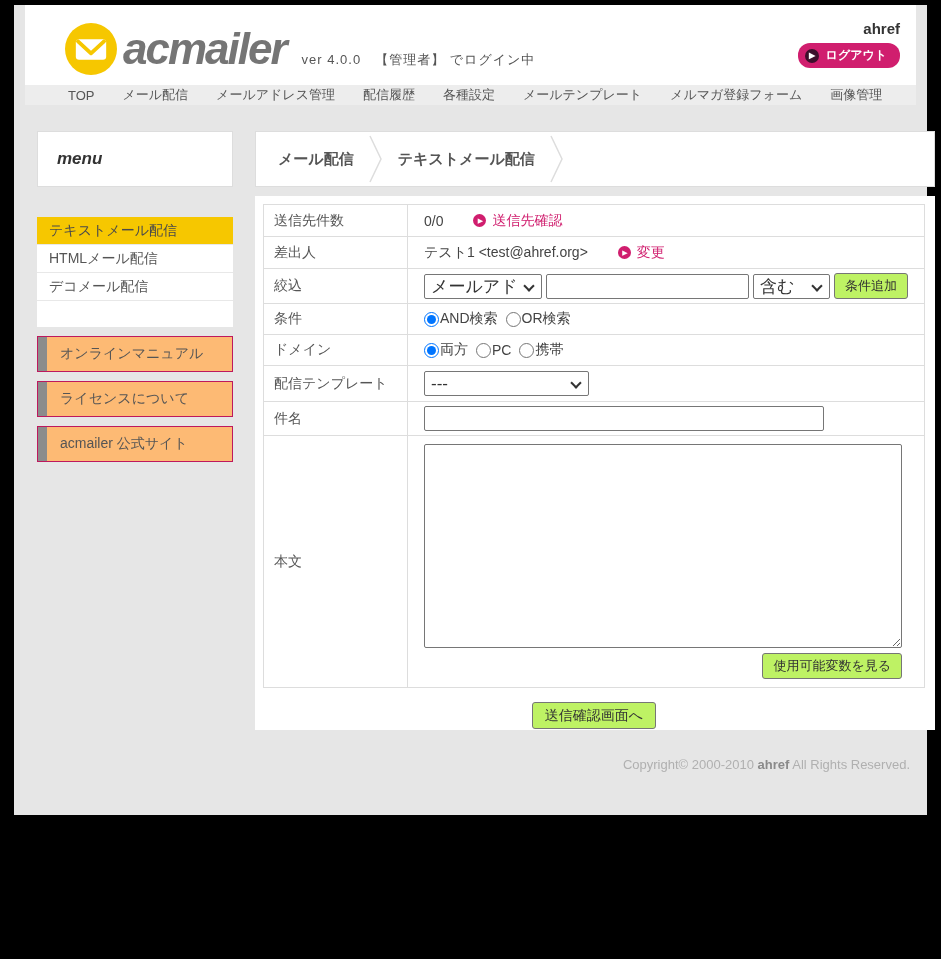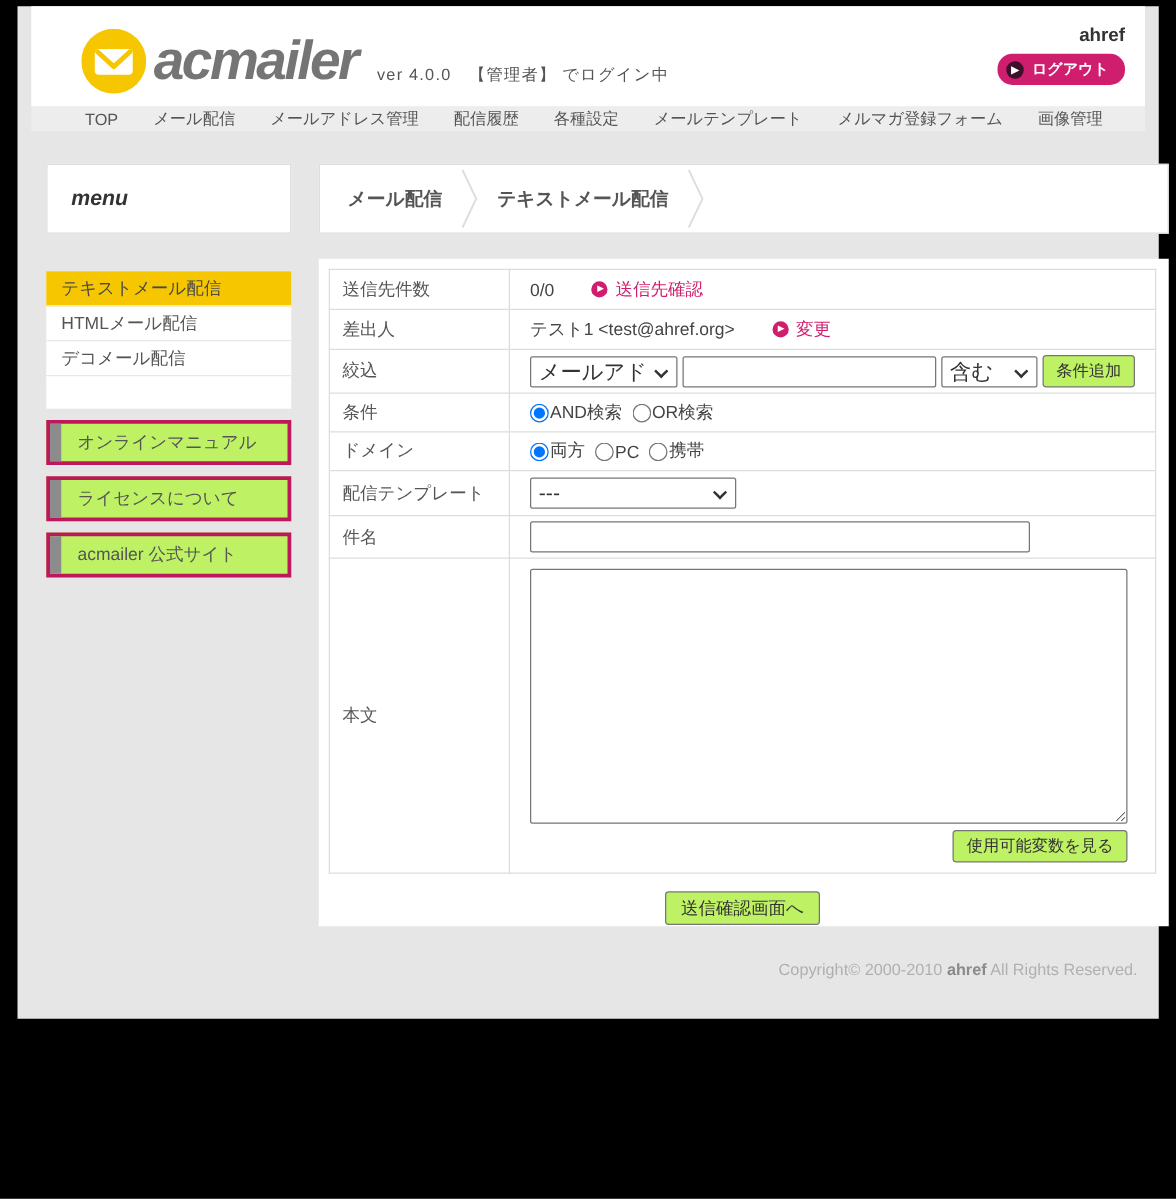--- a/index.html
+++ b/index.html
@@ -62,37 +62,37 @@
     font-style: italic; font-weight: bold; font-size: 17px; color: #333;
   }
   .menu-list { margin-top: 30px; background: #fff; padding-bottom: 26px; }
   .menu-item {
     height: 28px; display: flex; align-items: center; padding-left: 12px;
     font-size: 14px; color: #555; border-bottom: 1px solid #e8e8e8;
     cursor: pointer; text-decoration: none;
   }
   .menu-item.active { background: #f6c700; color: #4a4a4a; }
   .side-link {
-    margin-top: 9px; background: #bef264; border: 3px solid #be185d; height: 36px;
+    margin-top: 9px; background: #fdba74; border: 1px solid #be185d; height: 36px;
     display: flex; align-items: center; padding-left: 22px; position: relative;
     font-size: 14px; color: #555; cursor: pointer; text-decoration: none;
   }
   .side-link .bar {
     position: absolute; left: 0; top: 0; bottom: 0; width: 9px; background: #8c8c8c;
   }
   
   .content { margin-left: 22px; width: 680px; flex: none; }
   .breadcrumb-box {
     background: #fff; border: 1px solid #ddd; height: 56px;
     display: flex; align-items: center; padding-left: 22px;
   }
   .crumb { font-size: 15px; font-weight: bold; color: #555; cursor: pointer; }
   .crumb-sep { margin: 0 14px; display: block; }
   .form-box {
-    background: #fff; margin-top: 20px; padding: 8px 10px 21px 8px; height: 534px;
+    background: #fff; margin-top: 9px; padding: 8px 10px 21px 8px; height: 534px;
   }
   table.form { width: 100%; border-collapse: collapse; }
   table.form td { border: 1px solid #ddd; }
   td.flabel {
     width: 160px; padding: 6px 10px; font-size: 14px; color: #555;
     vertical-align: middle;
   }
   td.fvalue { padding: 4px 16px; font-size: 14px; color: #444; vertical-align: middle; }
   tr.r-std  td { height: 32px; }
   tr.r-filt td { height: 34px; }

